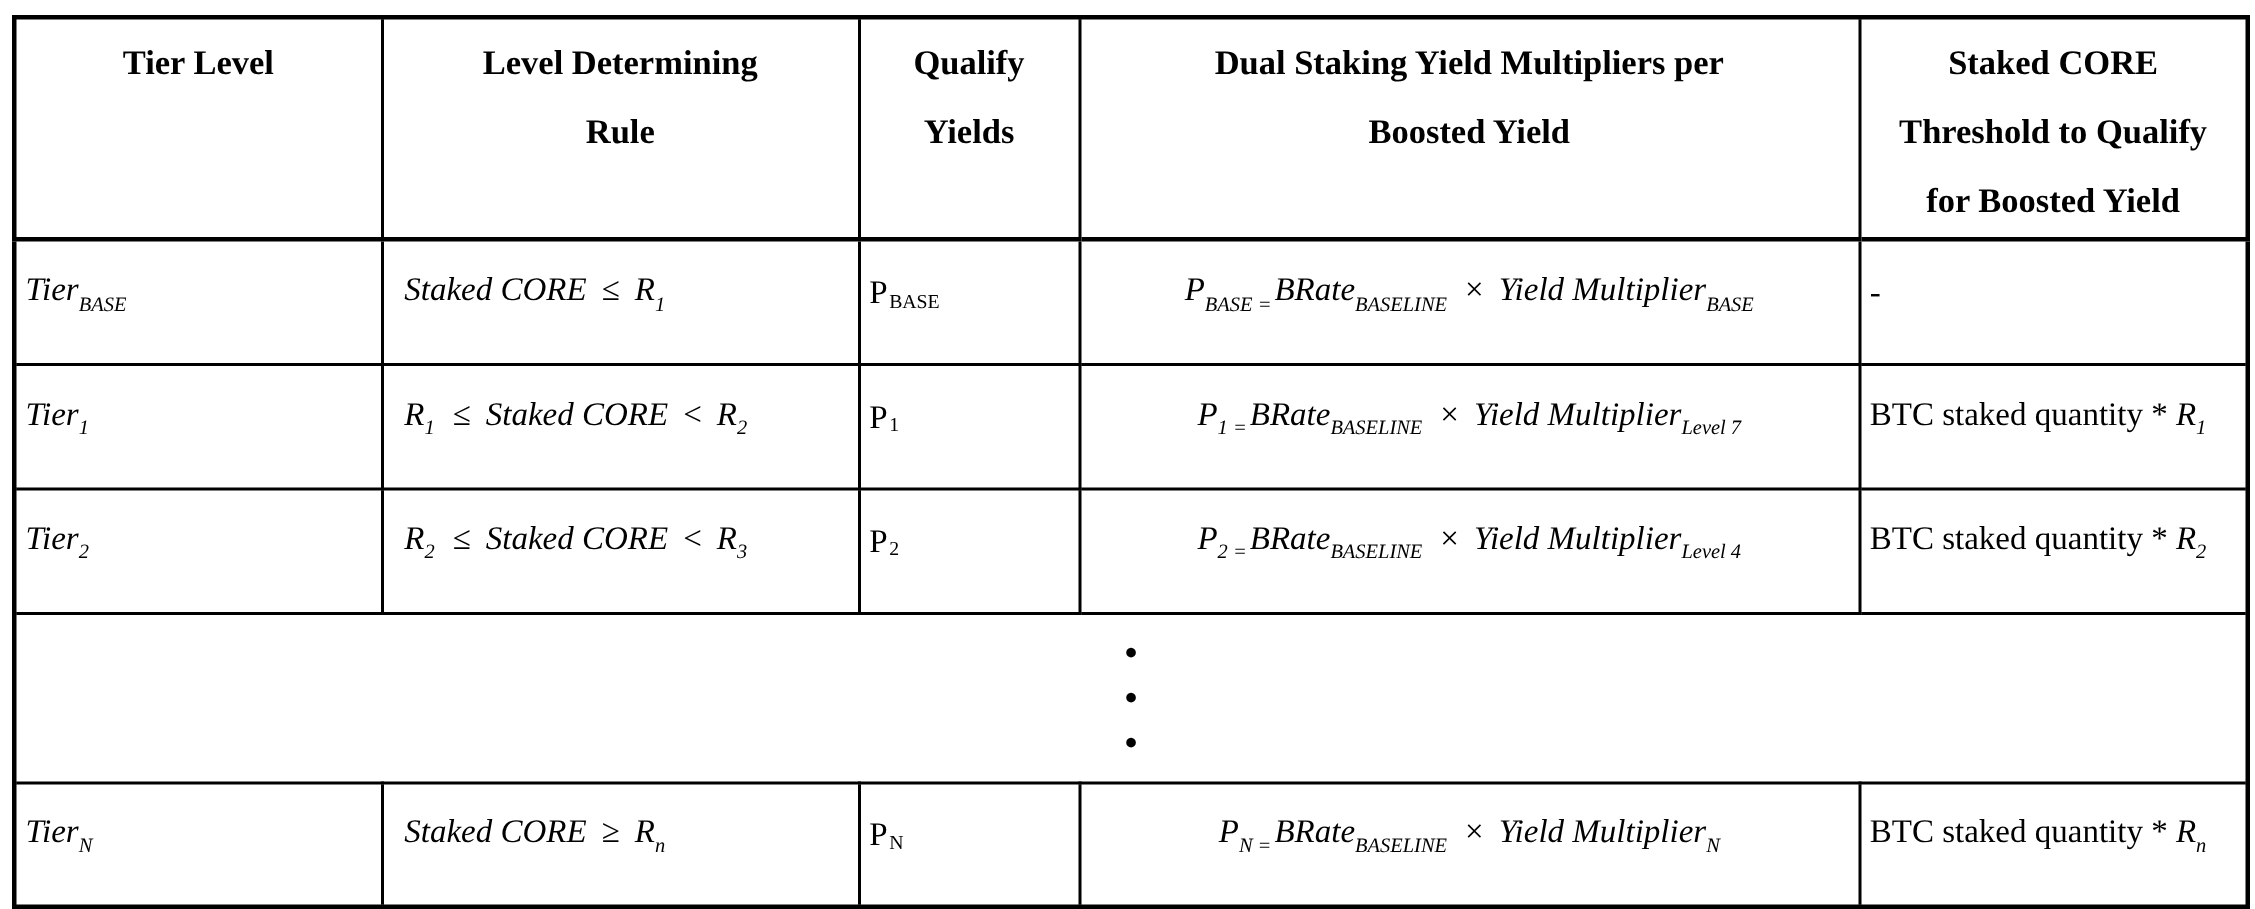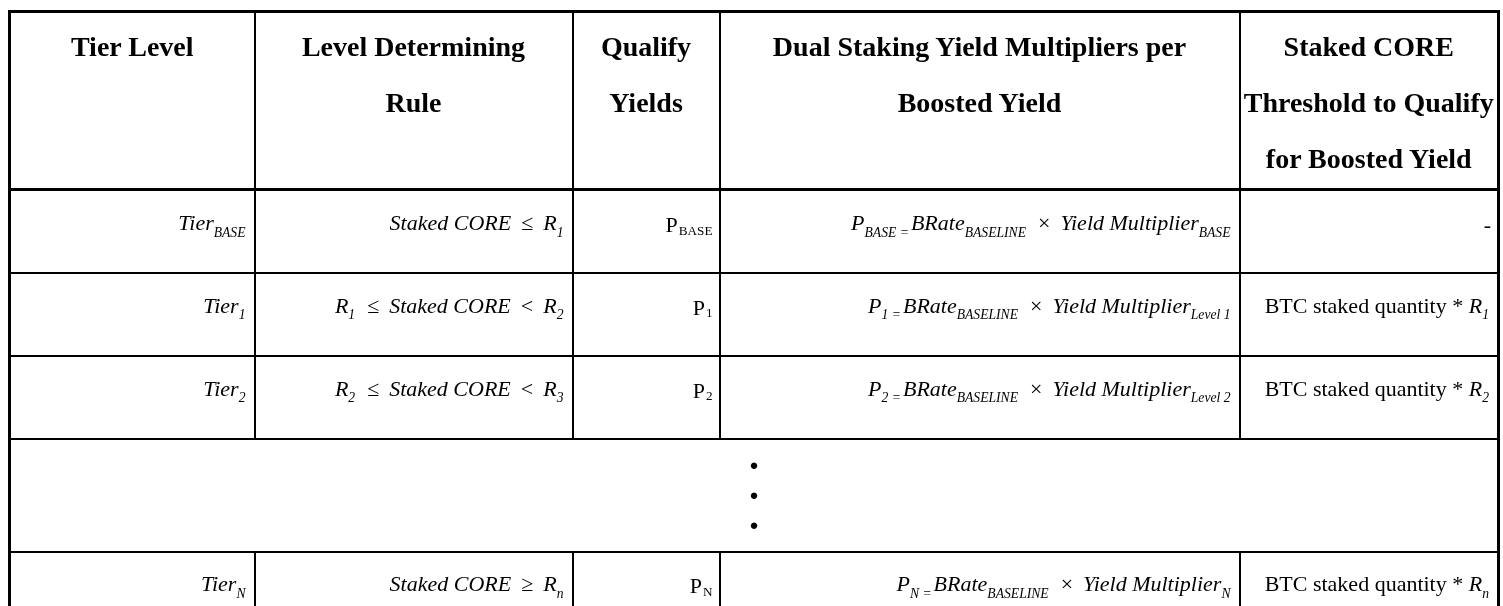--- a/index.html
+++ b/index.html
@@ -18,39 +18,39 @@
     margin: 10px 0 0 8px;
     border: 3px solid #000000;
   }
   th, td {
     border: 2px solid #000000;
     overflow: hidden;
   }
   thead th {
     border-bottom: 3px solid #000000;
     font-weight: bold;
-    font-size: 28px;
+    font-size: 23px;
     line-height: 2.0;
     vertical-align: top;
     padding-top: 6px;
     text-align: center;
     white-space: pre-line;
   }
   thead tr { height: 142px; }
   tbody tr.data-row { height: 83px; }
   tbody tr.dots-row { height: 113px; }
   td {
     font-size: 22px;
     vertical-align: middle;
     padding: 0 6px 12px 6px;
     white-space: nowrap;
   }
-  td.c-center { text-align: right; }
-  td.c-left { text-align: right; padding-left: 14px; }
-  td.c-formula { text-align: right; padding-left: 8px; font-size: 22px; }
+  td.c-center { text-align: left; }
+  td.c-left { text-align: left; padding-left: 14px; }
+  td.c-formula { text-align: center; padding-left: 8px; font-size: 22px; }
   td.c-ellipsis {
     text-align: center;
     vertical-align: middle;
     padding: 0;
   }
   .dots-stack {
     display: flex;
     flex-direction: column;
     align-items: center;
     line-height: 30px;
@@ -93,28 +93,28 @@
       <td class="c-center"><span class="seg-i">Tier</span><span class="seg-si">BASE</span></td>
       <td class="c-left"><span class="seg-i">Staked CORE</span><span class="seg-o">≤</span><span class="seg-i">R</span><span class="seg-si">1</span></td>
       <td class="c-center"><span class="seg-r">P</span><span class="seg-sr">BASE</span></td>
       <td class="c-formula"><span class="seg-i">P</span><span class="seg-si">BASE =</span><span class="seg-i">BRate</span><span class="seg-si">BASELINE</span><span class="seg-o">×</span><span class="seg-i">Yield Multiplier</span><span class="seg-si">BASE</span></td>
       <td class="c-center"><span class="seg-r">-</span></td>
     </tr>
     <tr class="data-row">
       <td class="c-center"><span class="seg-i">Tier</span><span class="seg-si">1</span></td>
       <td class="c-left"><span class="seg-i">R</span><span class="seg-si">1</span><span class="seg-o">≤</span><span class="seg-i">Staked CORE</span><span class="seg-o">&lt;</span><span class="seg-i">R</span><span class="seg-si">2</span></td>
       <td class="c-center"><span class="seg-r">P</span><span class="seg-sr">1</span></td>
-      <td class="c-formula"><span class="seg-i">P</span><span class="seg-si">1 =</span><span class="seg-i">BRate</span><span class="seg-si">BASELINE</span><span class="seg-o">×</span><span class="seg-i">Yield Multiplier</span><span class="seg-si">Level 1</span></td>
+      <td class="c-formula"><span class="seg-i">P</span><span class="seg-si">1 =</span><span class="seg-i">BRate</span><span class="seg-si">BASELINE</span><span class="seg-o">×</span><span class="seg-i">Yield Multiplier</span><span class="seg-si">Level 7</span></td>
       <td class="c-center"><span class="seg-r">BTC staked quantity * </span><span class="seg-i">R</span><span class="seg-si">1</span></td>
     </tr>
     <tr class="data-row">
       <td class="c-center"><span class="seg-i">Tier</span><span class="seg-si">2</span></td>
       <td class="c-left"><span class="seg-i">R</span><span class="seg-si">2</span><span class="seg-o">≤</span><span class="seg-i">Staked CORE</span><span class="seg-o">&lt;</span><span class="seg-i">R</span><span class="seg-si">3</span></td>
       <td class="c-center"><span class="seg-r">P</span><span class="seg-sr">2</span></td>
-      <td class="c-formula"><span class="seg-i">P</span><span class="seg-si">2 =</span><span class="seg-i">BRate</span><span class="seg-si">BASELINE</span><span class="seg-o">×</span><span class="seg-i">Yield Multiplier</span><span class="seg-si">Level 2</span></td>
+      <td class="c-formula"><span class="seg-i">P</span><span class="seg-si">2 =</span><span class="seg-i">BRate</span><span class="seg-si">BASELINE</span><span class="seg-o">×</span><span class="seg-i">Yield Multiplier</span><span class="seg-si">Level 4</span></td>
       <td class="c-center"><span class="seg-r">BTC staked quantity * </span><span class="seg-i">R</span><span class="seg-si">2</span></td>
     </tr>
     <tr class="dots-row">
       <td class="c-ellipsis" colspan="5">
         <div class="dots-stack">
           <span>●</span>
           <span>●</span>
           <span>●</span>
         </div>
       </td>

